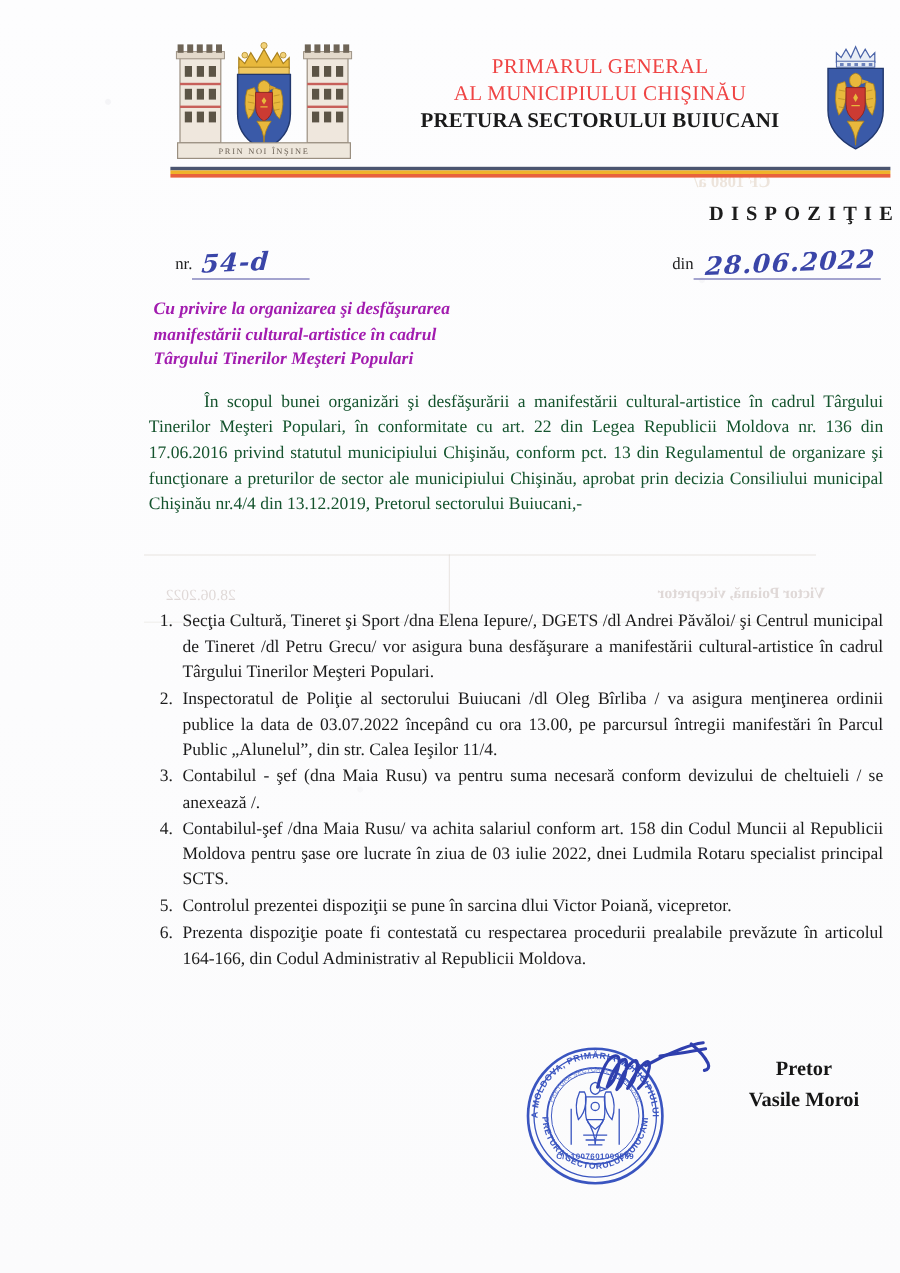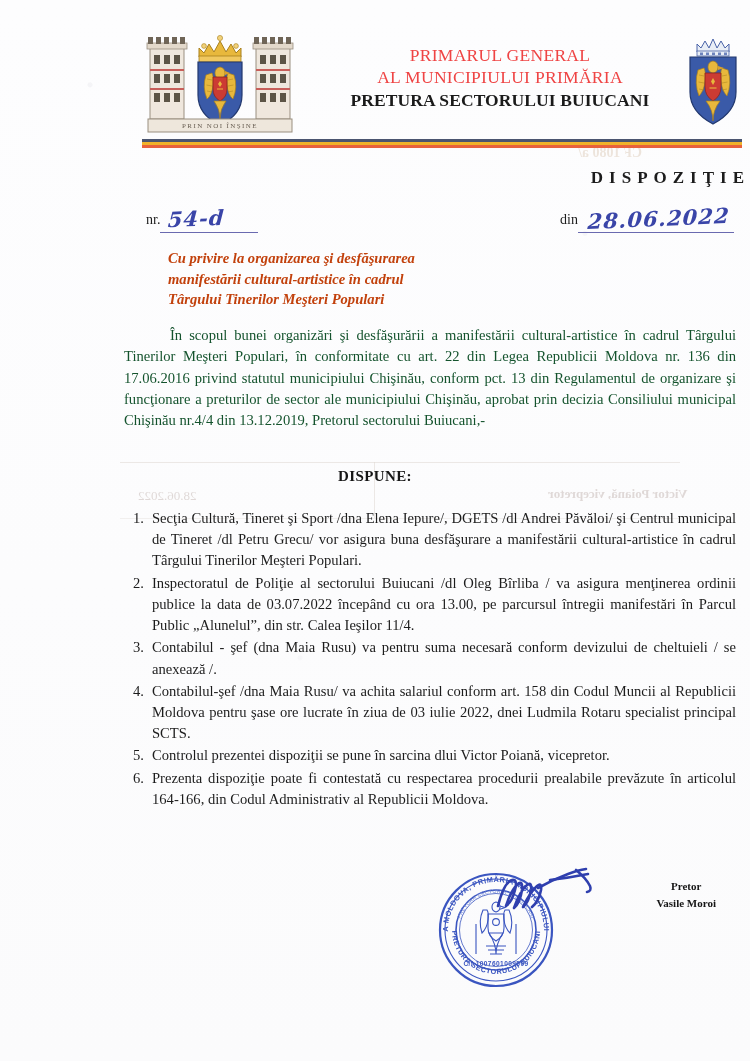--- a/index.html
+++ b/index.html
@@ -129,23 +129,22 @@
 
   
   #subject {
     position: absolute;
     left: 128px; top: 248px;
     width: 420px;
     font-size: 14.6px;
     font-weight: bold;
     font-style: italic;
     line-height: 1.42;
-    color: #c2410c;
-    z-index: 4;
-    margin-left: 40px;
+    color: #a21caf;
+    z-index: 4;
   }
 
   
   #preamble {
     position: absolute;
     left: 124px; top: 325px;
     width: 612px;
     font-size: 14.6px;
     line-height: 1.46;
     text-align: justify;
@@ -188,21 +187,21 @@
     padding-right: 8px;
     box-sizing: content-box;
   }
   #items li .txt { flex: 1 1 auto; }
 
   
   #signature {
     position: absolute;
     right: 34px; top: 878px;
     text-align: center;
-    font-size: 11px;
+    font-size: 17px;
     font-weight: bold;
     line-height: 1.5;
     color: #161616;
     z-index: 4;
     margin-left: 16px;
   }
   #stamp {
     position: absolute;
     left: 428px; top: 862px;
     width: 136px; height: 136px;
@@ -364,21 +363,21 @@
       <path d="M29 25 q-5 1 -5 6 q0 5 5 6 q5 -1 5 -6 q0 -5 -5 -6 z" fill="#e8b83c" stroke="#a8801e" stroke-width="0.7"></path>
       <path d="M34 30 l6 2 l-6 2 z" fill="#d9a12a"></path>
       <path d="M21 37 L37 37 L37 51 Q37 60 29 65 Q21 60 21 51 Z" fill="#cc3b33" stroke="#8c241f" stroke-width="0.8"></path>
       <path d="M29 42 l2 3.5 l-2 3.5 l-2 -3.5 z" fill="#e8b83c"></path>
       <path d="M25.5 52 h7" stroke="#e8b83c" stroke-width="1.1"></path>
       <path d="M22 65 q7 9 7 20 q0 -11 7 -20 z" fill="#e8b83c" stroke="#a8801e" stroke-width="0.7"></path>
     </svg>
 
     <div class="header-titles">
       <div class="l1">PRIMARUL GENERAL</div>
-      <div class="l2">AL MUNICIPIULUI PRIMĂRIA</div>
+      <div class="l2">AL MUNICIPIULUI CHIŞINĂU</div>
       <div class="l3">PRETURA SECTORULUI BUIUCANI</div>
     </div>
   </div>
 
   <div id="tricolor">
     <div class="s" style="background:#4b5570"></div>
     <div class="s" style="background:#f0b22a"></div>
     <div class="s" style="background:#e8613c"></div>
   </div>
 
@@ -393,21 +392,20 @@
   </div>
 
   <div id="subject">
     <div>Cu privire la organizarea şi desfăşurarea</div>
     <div>manifestării cultural-artistice în cadrul</div>
     <div>Târgului Tinerilor Meşteri Populari</div>
   </div>
 
   <div id="preamble">În scopul bunei organizări şi desfăşurării a manifestării cultural-artistice în cadrul Târgului Tinerilor Meşteri Populari, în conformitate cu art. 22 din Legea Republicii Moldova nr. 136 din 17.06.2016 privind statutul municipiului Chişinău, conform pct. 13 din Regulamentul de organizare şi funcţionare a preturilor de sector ale municipiului Chişinău, aprobat prin decizia Consiliului municipal Chişinău nr.4/4 din 13.12.2019, Pretorul sectorului Buiucani,-</div>
 
-  <div id="dispune">DISPUNE:</div>
 
   <ol id="items">
     <li>
       <span class="num">1.</span>
       <span class="txt">Secţia Cultură, Tineret şi Sport /dna Elena Iepure/,  DGETS /dl Andrei Păvăloi/ şi Centrul municipal de Tineret /dl Petru Grecu/ vor asigura buna desfăşurare a manifestării cultural-artistice în cadrul Târgului Tinerilor Meşteri Populari.</span>
     </li>
     <li>
       <span class="num">2.</span>
       <span class="txt">Inspectoratul  de Poliţie al sectorului Buiucani /dl Oleg Bîrliba / va asigura menţinerea ordinii publice la data de 03.07.2022 începând cu ora 13.00, pe parcursul întregii manifestări în Parcul Public „Alunelul”, din str. Calea Ieşilor 11/4.</span>
     </li>

